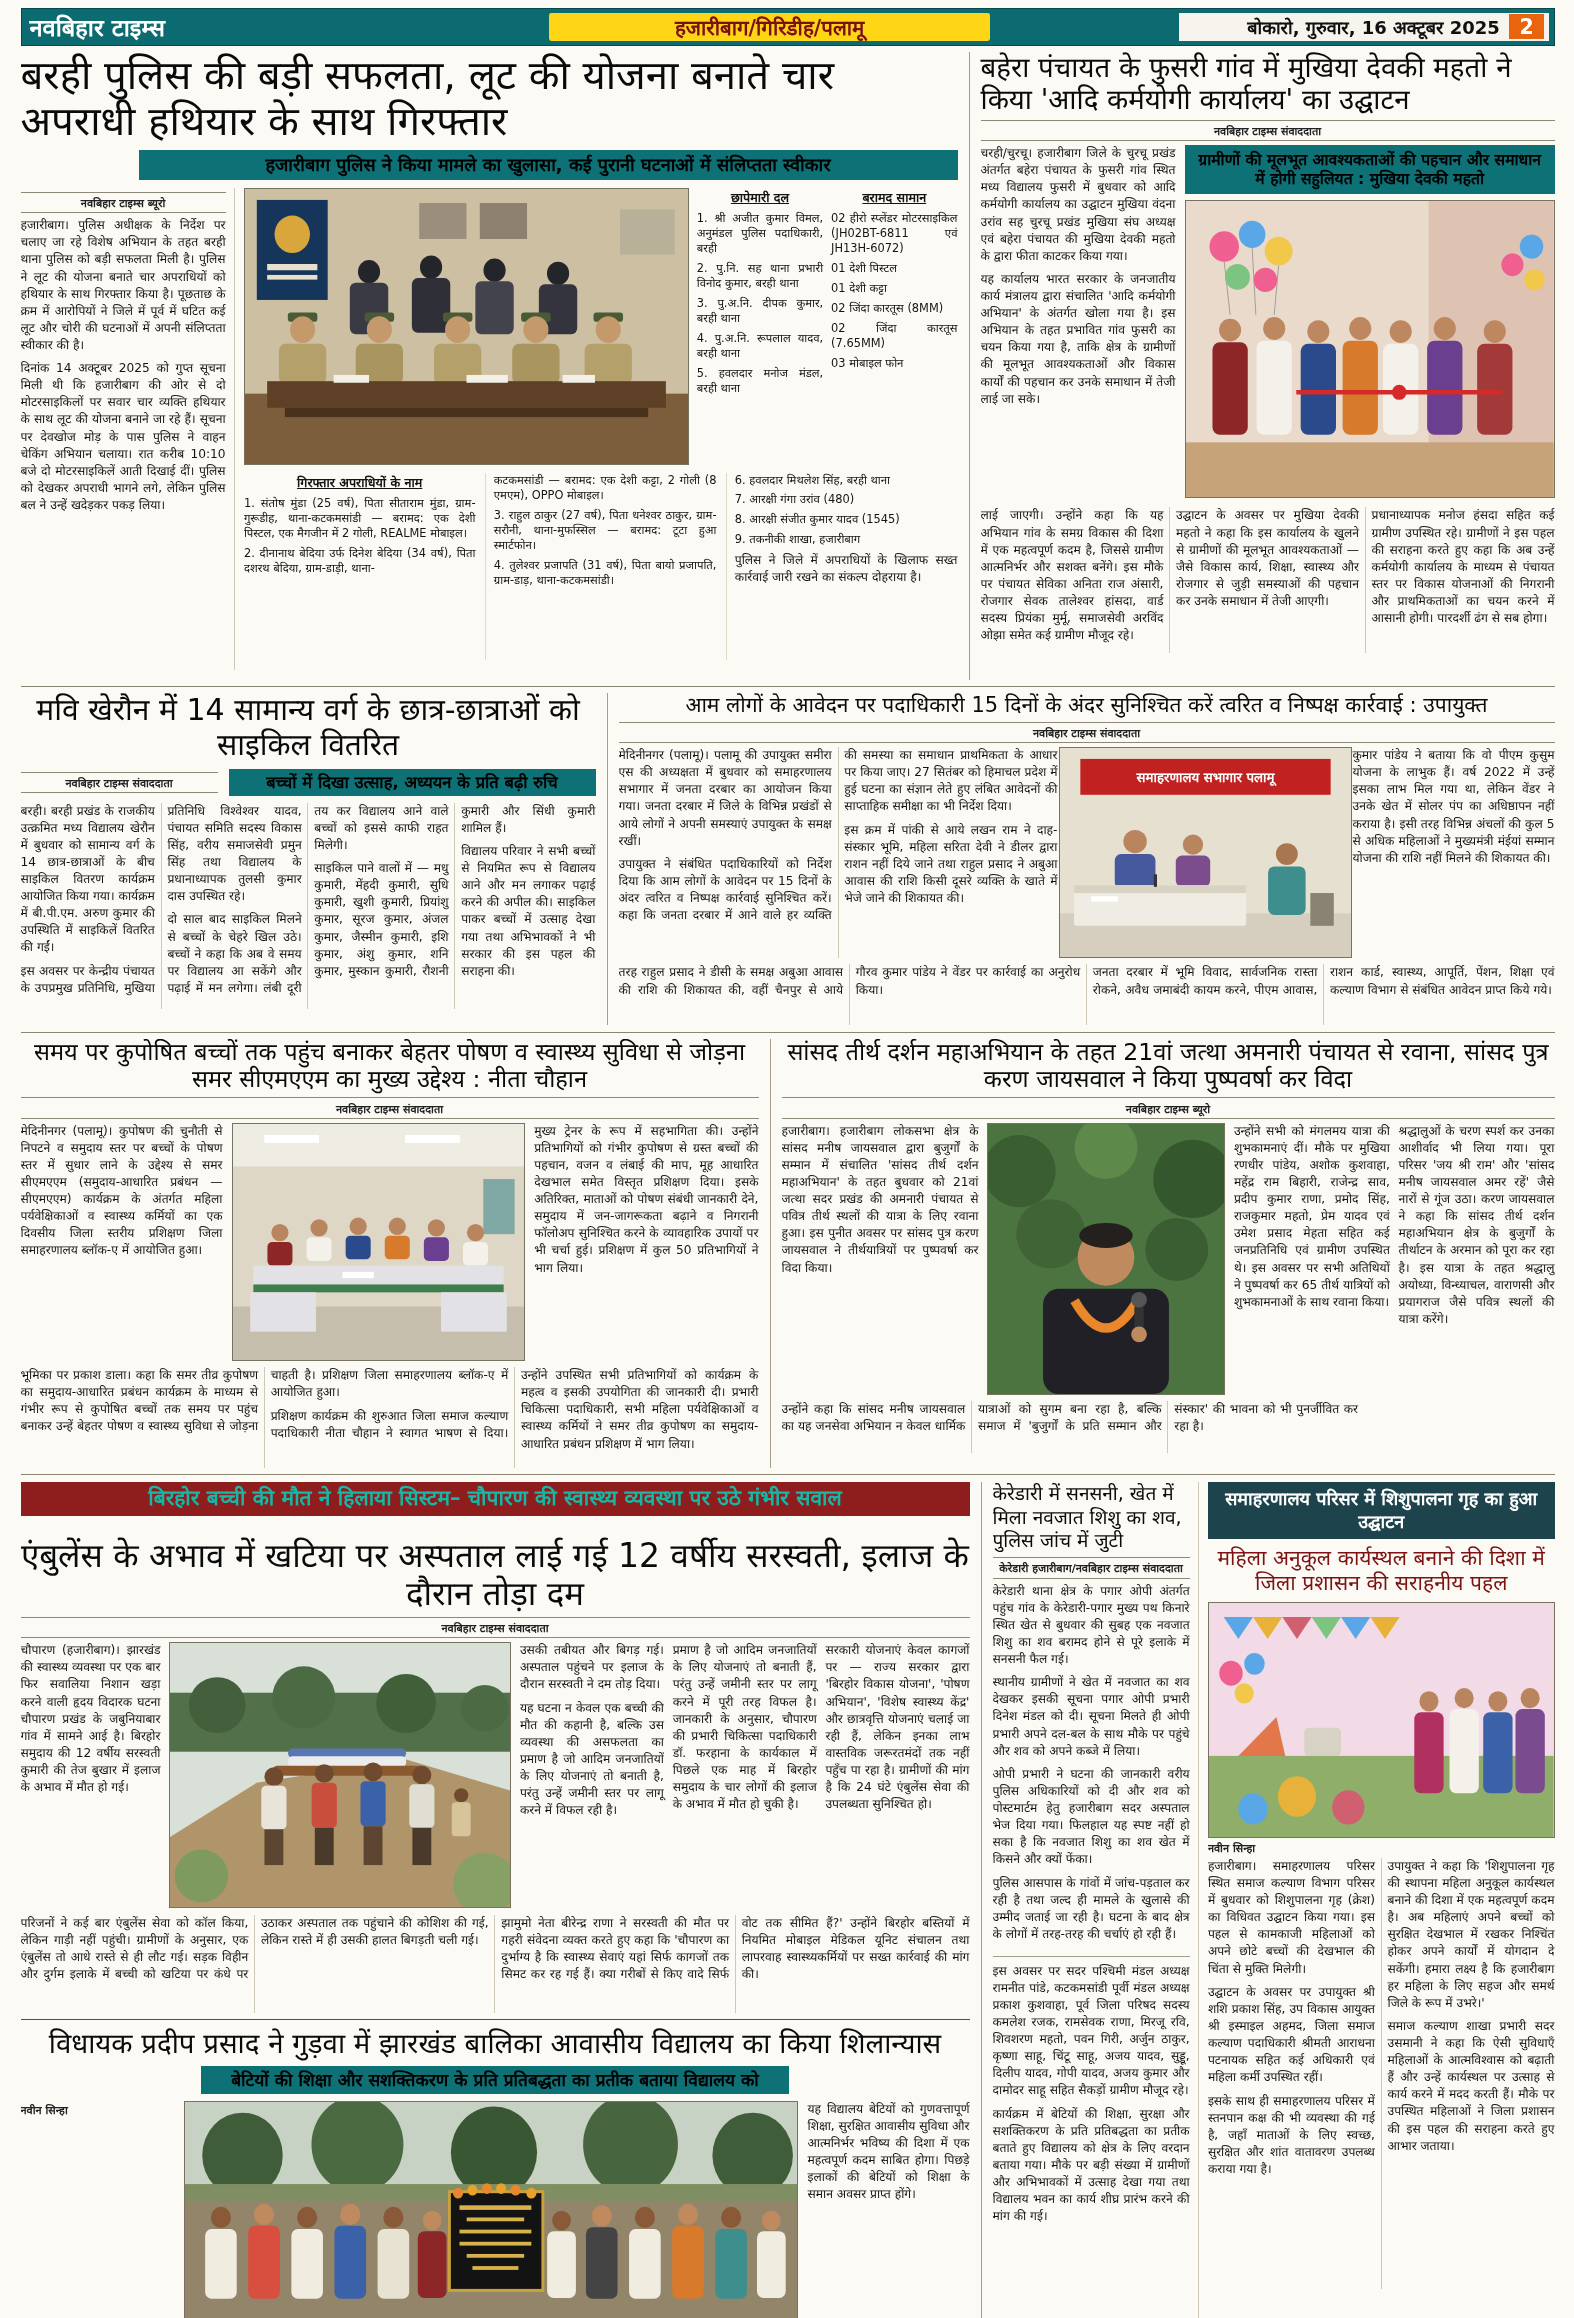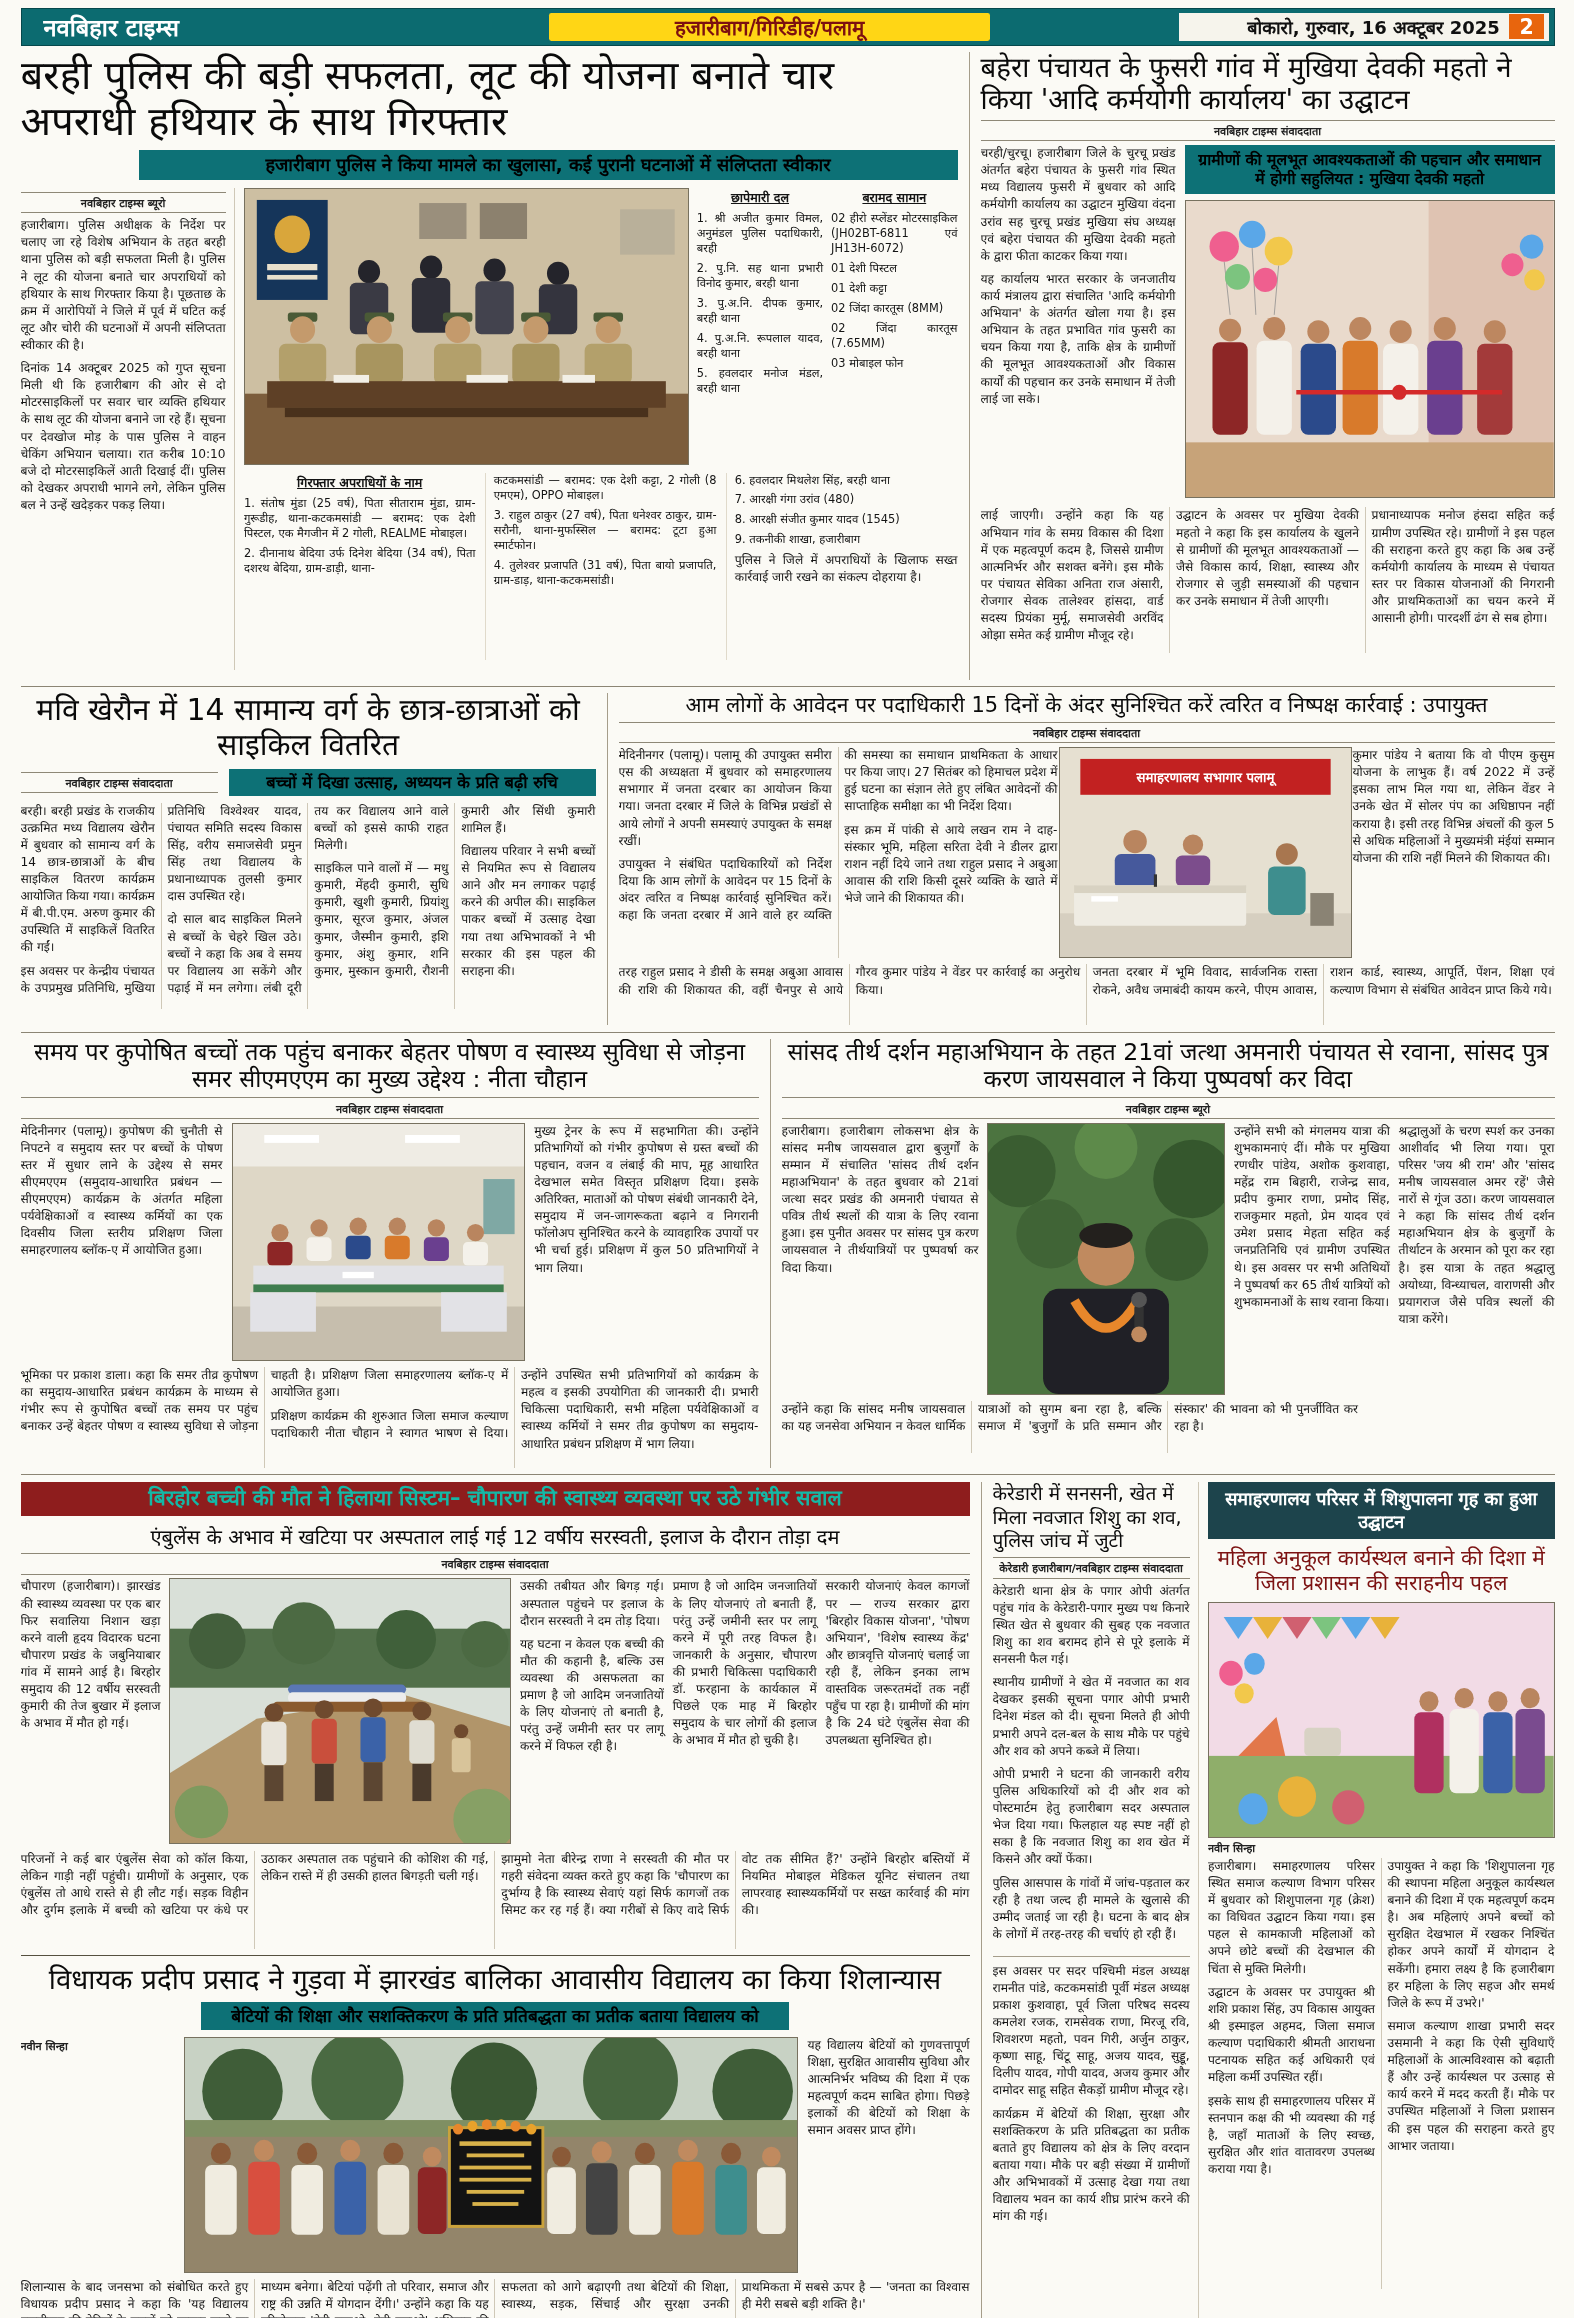--- a/index.html
+++ b/index.html
@@ -2,21 +2,21 @@
 <html lang="hi" style="font-size:12.6px"><head>
 <meta charset="utf-8">
 <style>
   *{box-sizing:border-box;margin:0;padding:0}
   html,body{background:#e8e6e0}
   body{width:1575px;height:2319px;font-family:"DejaVu Sans","Liberation Sans",sans-serif;color:#141414}
   .page{width:1575px;height:2319px;background:#fbfaf5;padding:7.9px 20.5px 3.1px;display:flex;flex-direction:column;overflow:hidden}
 
   
   .masthead{flex:0 0 38px;background:#0c6b70;border:1.6px solid #06484c;display:flex;align-items:stretch;margin-bottom:6.3px}
-  .brand{flex:0 0 339px;color:#fff;font-weight:bold;font-size:23.6px;display:flex;align-items:center;padding-left:22px}
+  .brand{flex:0 0 339px;color:#fff;font-weight:bold;font-size:23.6px;display:flex;align-items:center;padding-left:8px}
   .edition{flex:0 0 441px;margin:3.9px auto;background:#ffd615;color:#7c1010;font-weight:bold;font-size:20.5px;display:flex;align-items:center;justify-content:center;border-radius:2.4px}
   .mast-right{flex:0 0 370px;margin:3.9px 4.7px 3.9px 0;background:#f6f4ec;display:flex;align-items:center;justify-content:flex-end;gap:9.4px;padding:0 4.7px 0 9.4px}
   .dateline{font-size:18px;font-weight:bold;color:#101010}
   .pageno{width:35px;height:25px;background:#e8650d;color:#fff;font-weight:bold;font-size:20.5px;display:flex;align-items:center;justify-content:center}
 
   
   .row{display:grid;column-gap:11px;border-bottom:1.6px solid #8b8574;padding-bottom:6.3px;margin-bottom:6.3px}
   .row:last-of-type{border-bottom:none}
   .row1{grid-template-columns:937px 1fr;flex:0 0 635px}
   .row2{grid-template-columns:575px 1fr;flex:0 0 334px}
@@ -73,21 +73,21 @@
   .photo-training{height:238px}
   .a5-bottom{height:101px;overflow:hidden;margin-top:6.3px}
 
   
   .hl-a6{font-size:23.6px;text-align:center}
   .a6-grid{display:grid;grid-template-columns:197px 238px 1fr 1fr;gap:8.7px;height:272px;overflow:hidden}
   .photo-karan{height:272px}
   .a6-bottom{height:52px;overflow:hidden;margin-top:6.3px}
 
   
-  .hl-a7{font-size:20px;text-align:center;margin-top:10px}
+  .hl-a7{font-size:33px;text-align:center;margin-top:21px}
   .a7-grid{display:grid;grid-template-columns:140px 342px 1fr 1fr 1fr;gap:8.7px;height:266px;overflow:hidden}
   .photo-khatiya{height:266px}
   .a7-bottom{height:98px;overflow:hidden;margin-top:6.3px}
 
   
   .hl-a10{font-size:27.6px;text-align:center;border-top:1.6px solid #55503f;padding-top:7.9px;margin-top:6.3px}
   .k-a10{font-size:17.3px;width:62%;margin:6.3px auto}
   .a10-grid{display:grid;grid-template-columns:154px 1fr 162px;gap:9.4px;height:236px;overflow:hidden}
   .photo-shila{height:236px}
   .a10-bottom{height:68px;overflow:hidden;margin-top:6.3px}

